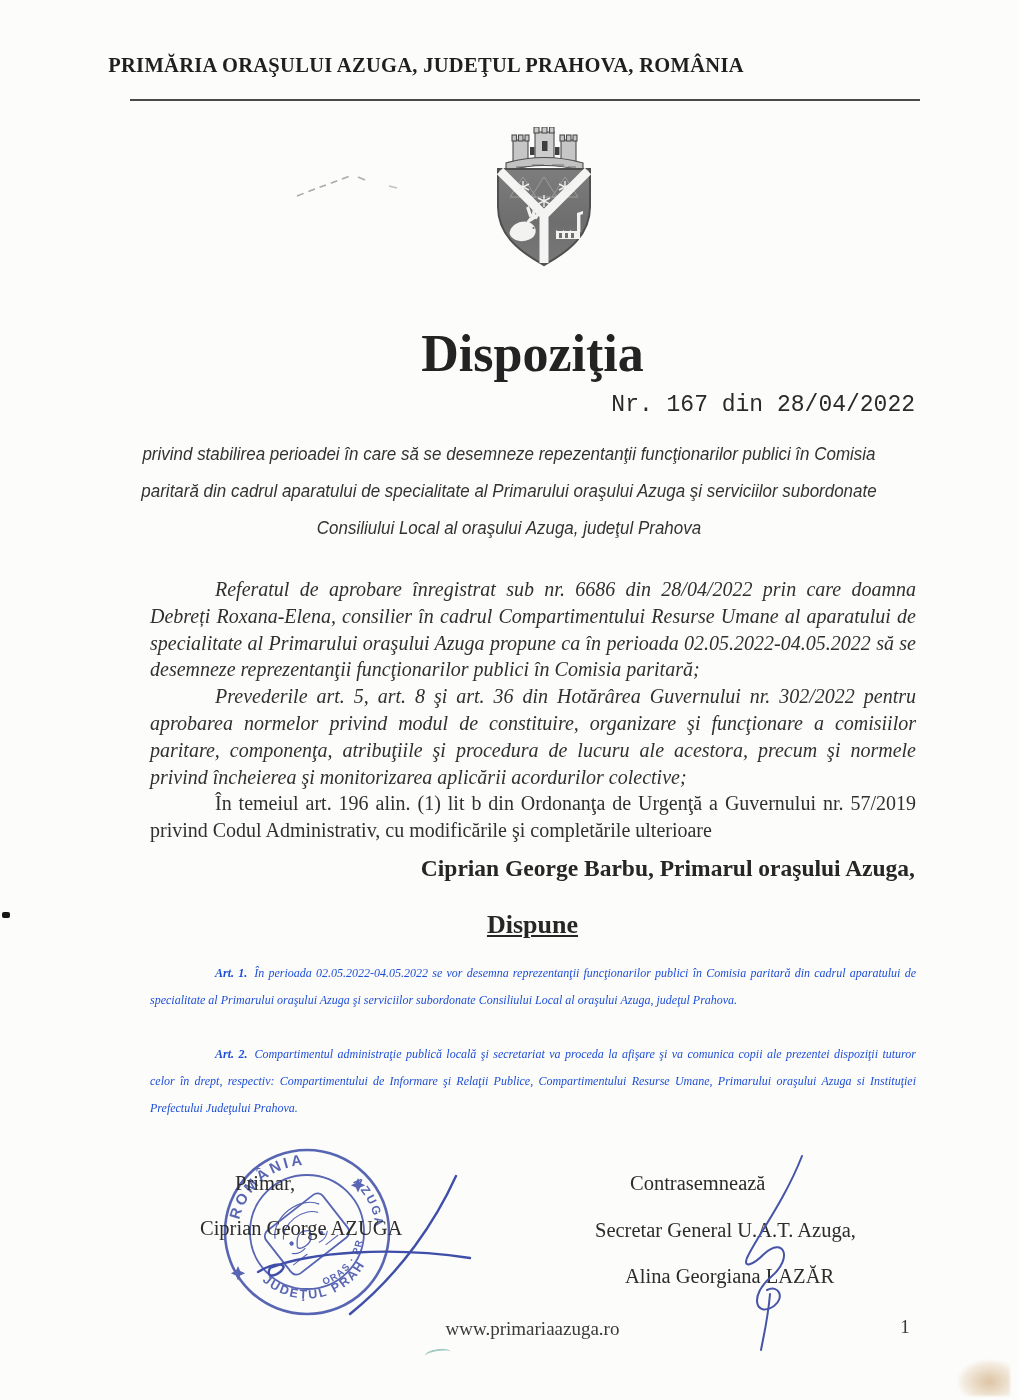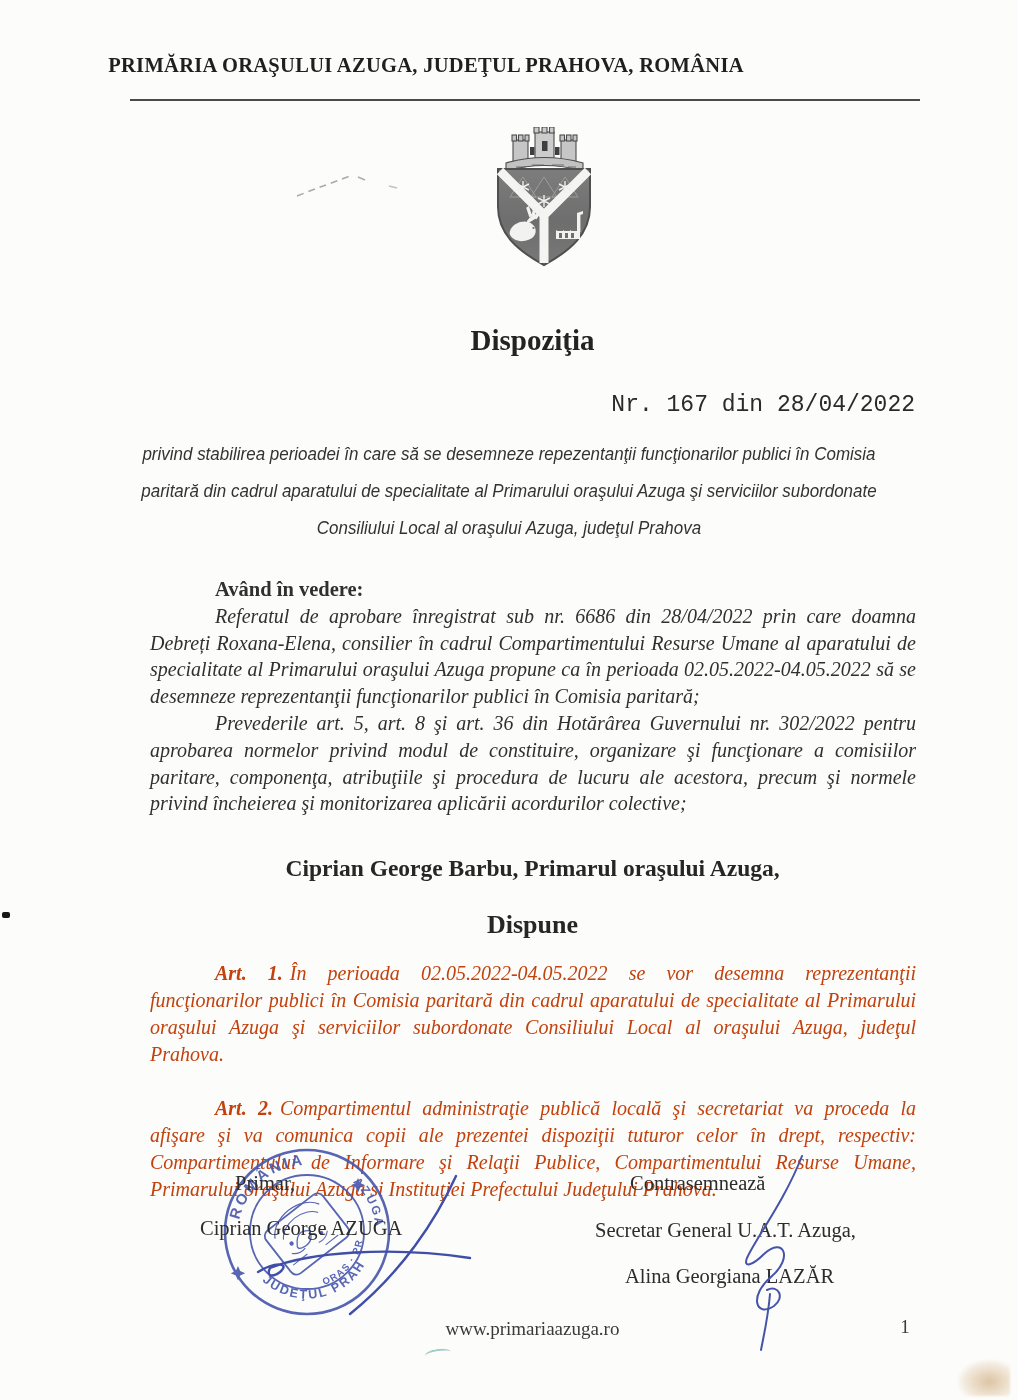--- a/index.html
+++ b/index.html
@@ -18,21 +18,21 @@
     text-align:center;font-weight:bold;font-size:20.5px;
     letter-spacing:.3px;color:#1f1f1f;
   }
   .header-rule{
     top:99px;left:130px;width:790px;height:0;
     border-top:2px solid #4a4a4a;
   }
   
   .doc-title{
     top:324px;left:150px;width:765px;
-    text-align:center;font-weight:bold;font-size:29px;color:#232323;
+    text-align:center;font-weight:bold;font-size:52px;color:#232323;
   }
   .doc-number{
     top:392px;left:150px;width:765px;
     text-align:right;font-size:23px;color:#2a2a2a;font-family:Liberation Mono, monospace;
   }
   .subject{
     top:436px;left:109px;width:800px;
     font-family:"Liberation Sans", sans-serif;
     font-weight:normal;font-style:italic;
     font-size:17.5px;color:#333;
@@ -45,33 +45,33 @@
   .body-text{
     top:576px;left:150px;width:766px;
     font-size:20px;line-height:26.8px;color:#303030;
     text-align:justify;
   }
   .body-text p{margin:0;text-indent:65px;}
   .preamble-heading{font-weight:bold;font-size:20.5px;text-indent:65px;margin:0;}
   .italic{font-style:italic;}
   .articles{
     top:960px;left:150px;width:766px;
-    font-size:20px;line-height:27px;color:#c2410c;
+    font-size:12px;line-height:27px;color:#1d4ed8;
     text-align:justify;font-style:italic;
   }
   .articles p{margin:0 0 0 0;text-indent:65px;}
   .articles p + p{margin-top:27px;}
   .art-label{font-weight:bold;margin-right:7px;}
   .issuer{
     top:855px;left:150px;width:765px;
-    text-align:center;font-weight:bold;font-size:23.5px;color:#262626;
+    text-align:right;font-weight:bold;font-size:23.5px;color:#262626;
   }
   .dispune{
     top:910px;left:150px;width:765px;
-    text-align:center;font-weight:bold;font-size:26px;color:#262626;
+    text-align:center;font-weight:bold;font-size:26px;color:#262626;text-decoration:underline;
   }
   
   .sig-text{font-size:20.5px;color:#2c2c2c;text-align:left;}
   .sig-left-role{top:1172px;left:235px;width:170px;}
   .sig-left-name{top:1217px;left:200px;width:250px;}
   .sig-right-head{top:1172px;left:630px;width:290px;}
   .sig-right-role{top:1219px;left:595px;width:340px;}
   .sig-right-name{top:1265px;left:625px;width:290px;}
   
   .footer-site{
@@ -166,23 +166,23 @@
 <div class="abs doc-title">Dispoziţia</div>
 <div class="abs doc-number">Nr. 167 din 28/04/2022</div>
 
 <div class="abs subject">
   <div class="subject-line">privind stabilirea perioadei în care să se desemneze repezentanţii funcţionarilor publici în Comisia</div>
   <div class="subject-line">paritară din cadrul aparatului de specialitate al Primarului oraşului Azuga şi serviciilor subordonate</div>
   <div class="subject-line">Consiliului Local al oraşului Azuga, judeţul Prahova</div>
 </div>
 
 <div class="abs body-text">
-  <p class="preamble-heading">Având în vedere:</p>
   <p class="italic">Referatul de aprobare înregistrat sub nr. 6686  din 28/04/2022  prin care doamna Debreți Roxana-Elena, consilier în cadrul Compartimentului Resurse Umane al aparatului de specialitate al Primarului oraşului Azuga propune ca în perioada 02.05.2022-04.05.2022 să se desemneze reprezentanţii funcţionarilor publici în Comisia paritară;</p>
   <p class="italic">Prevederile art. 5, art. 8 şi art. 36 din Hotărârea Guvernului  nr. 302/2022 pentru aprobarea normelor privind modul de constituire, organizare şi funcţionare a comisiilor paritare, componenţa, atribuţiile şi procedura de lucuru ale acestora, precum şi normele privind încheierea şi monitorizarea aplicării acordurilor colective;</p>
+  <p>În temeiul art. 196 alin. (1) lit b din Ordonanţa de Urgenţă a Guvernului nr. 57/2019 privind Codul Administrativ, cu modificările şi completările ulterioare</p>
 </div>
 
 <div class="abs issuer">Ciprian George Barbu, Primarul oraşului Azuga,</div>
 <div class="abs dispune">Dispune</div>
 
 <div class="abs articles">
   <p><span class="art-label">Art. 1.</span><span>În perioada 02.05.2022-04.05.2022 se vor desemna reprezentanţii funcţionarilor publici în Comisia paritară din cadrul aparatului de specialitate al Primarului oraşului Azuga şi serviciilor subordonate Consiliului Local al oraşului Azuga, judeţul Prahova.</span></p>
   <p><span class="art-label">Art. 2.</span><span>Compartimentul administraţie publică locală şi secretariat va proceda la afişare şi va comunica copii ale prezentei dispoziţii tuturor celor în drept, respectiv: Compartimentului de Informare şi Relaţii Publice, Compartimentului Resurse Umane,  Primarului oraşului Azuga si Instituţiei Prefectului Judeţului Prahova.</span></p>
 </div>
 

